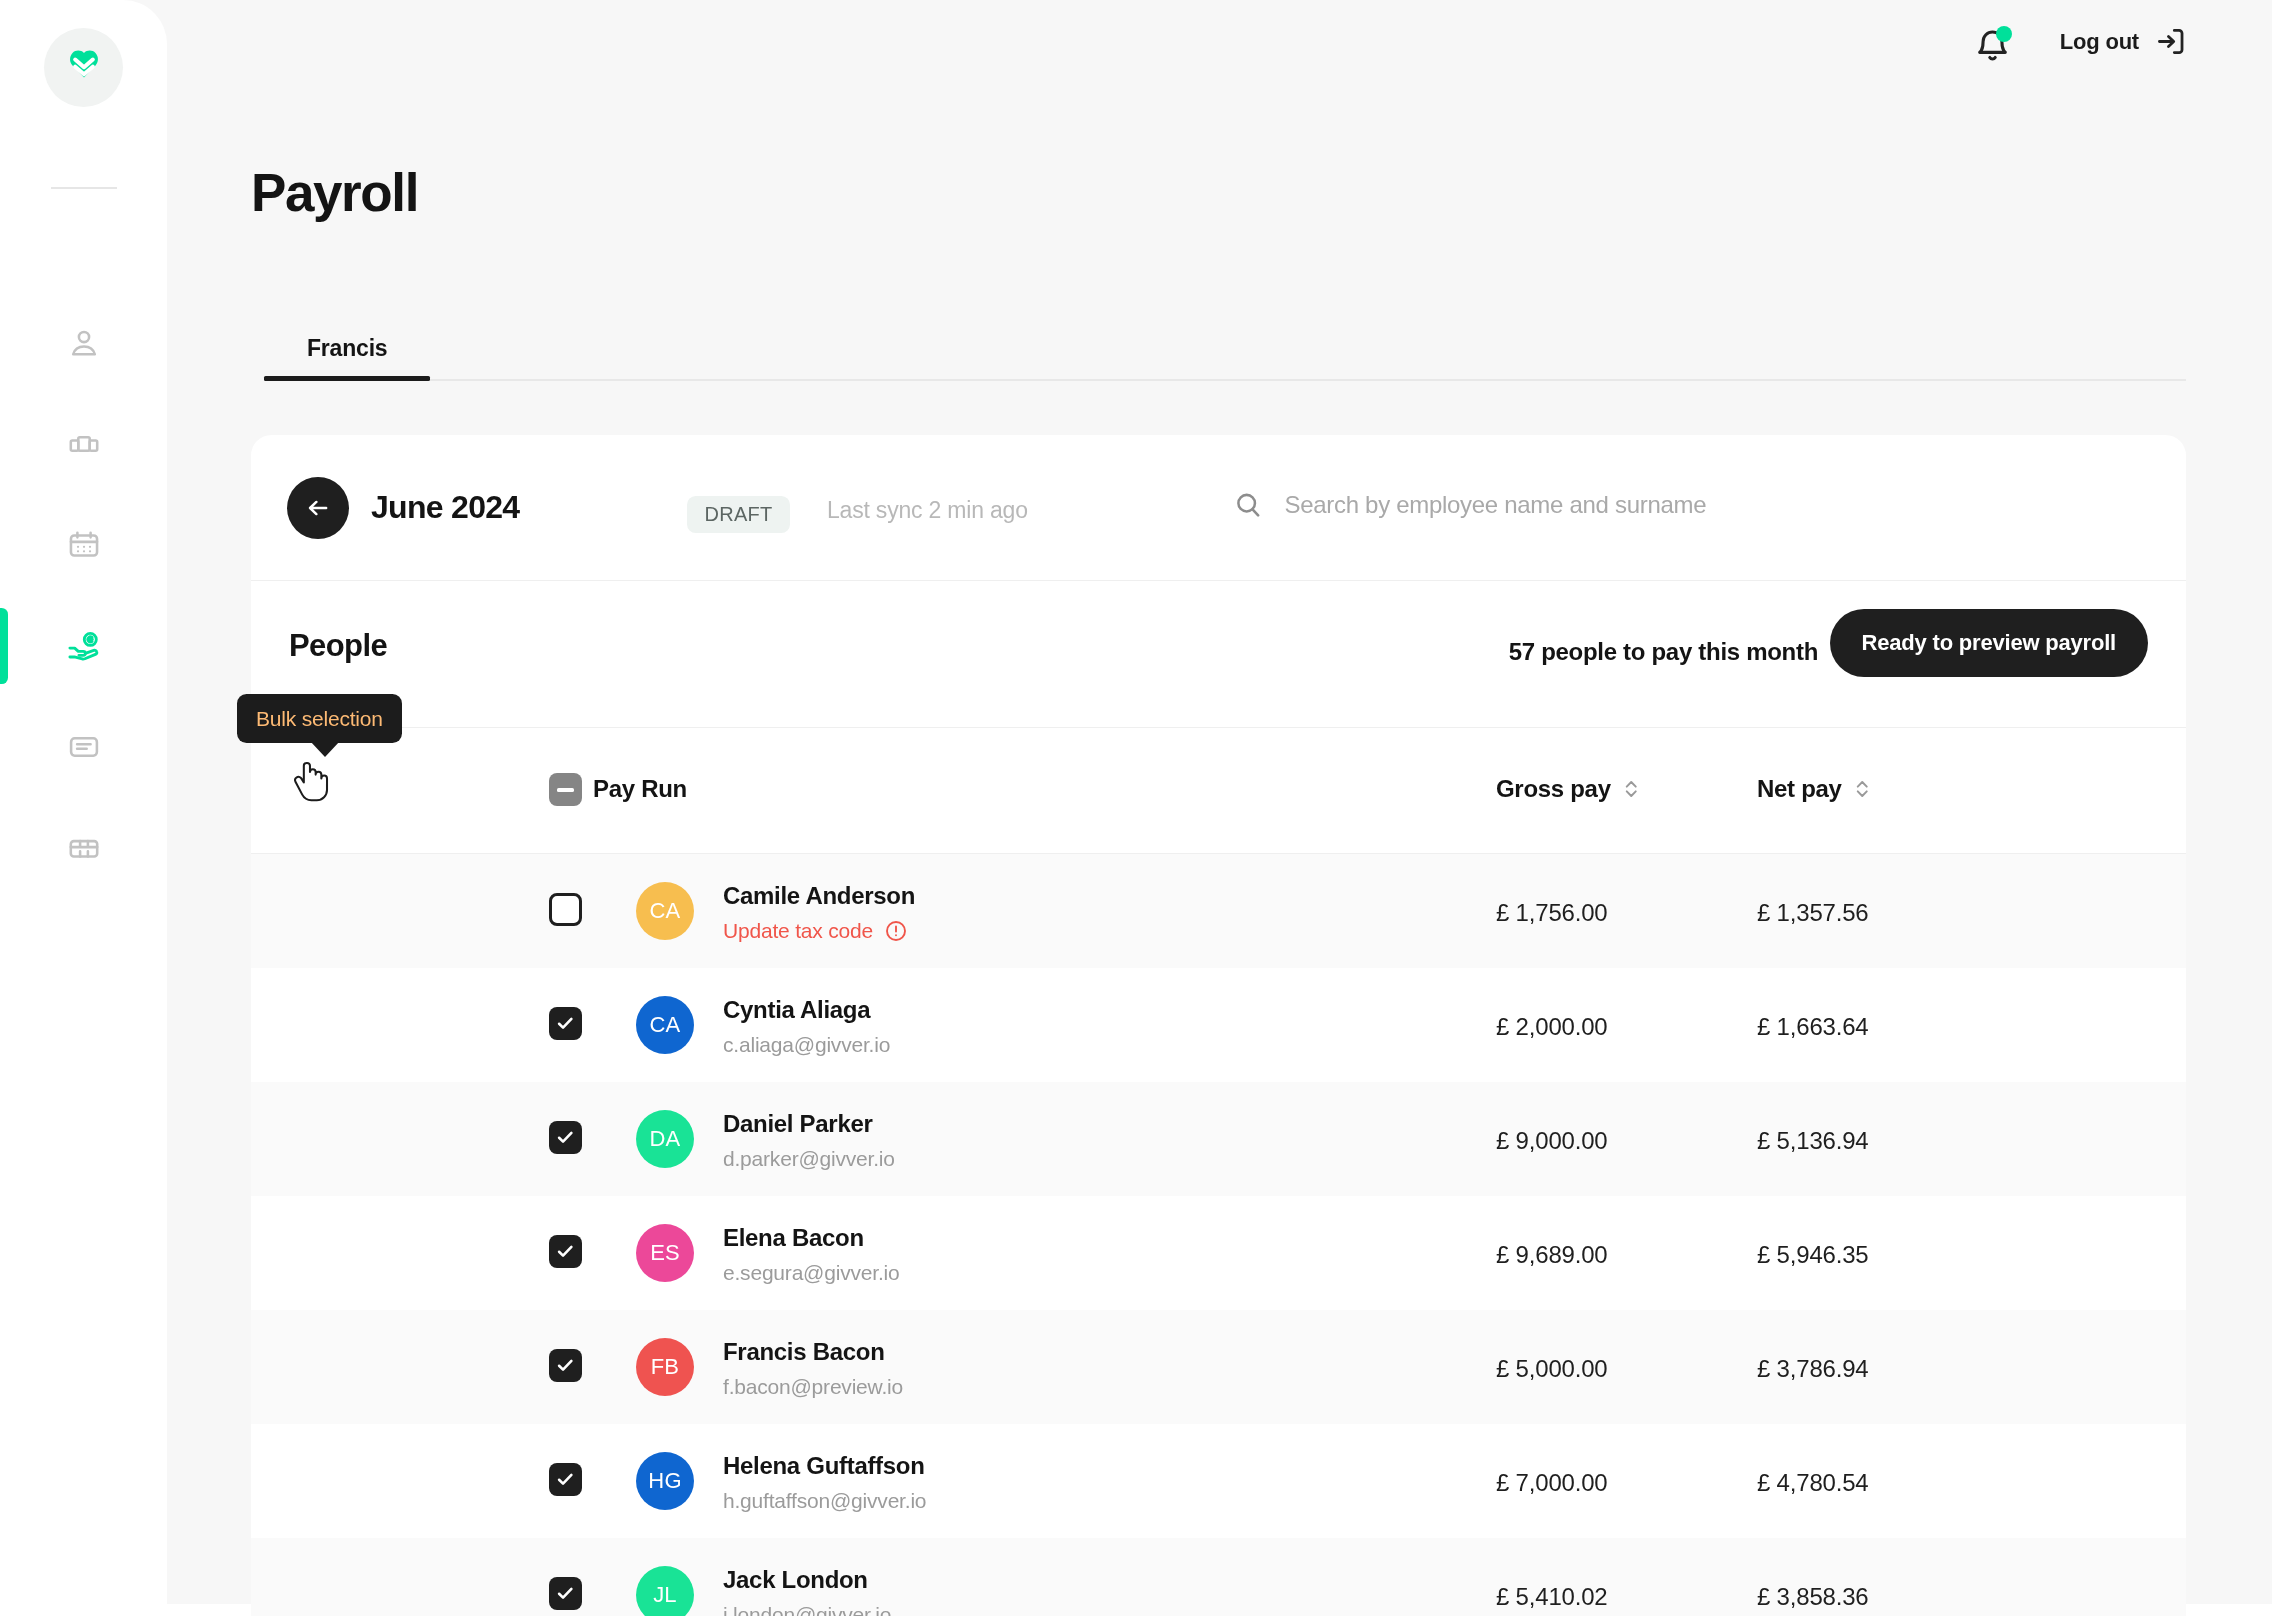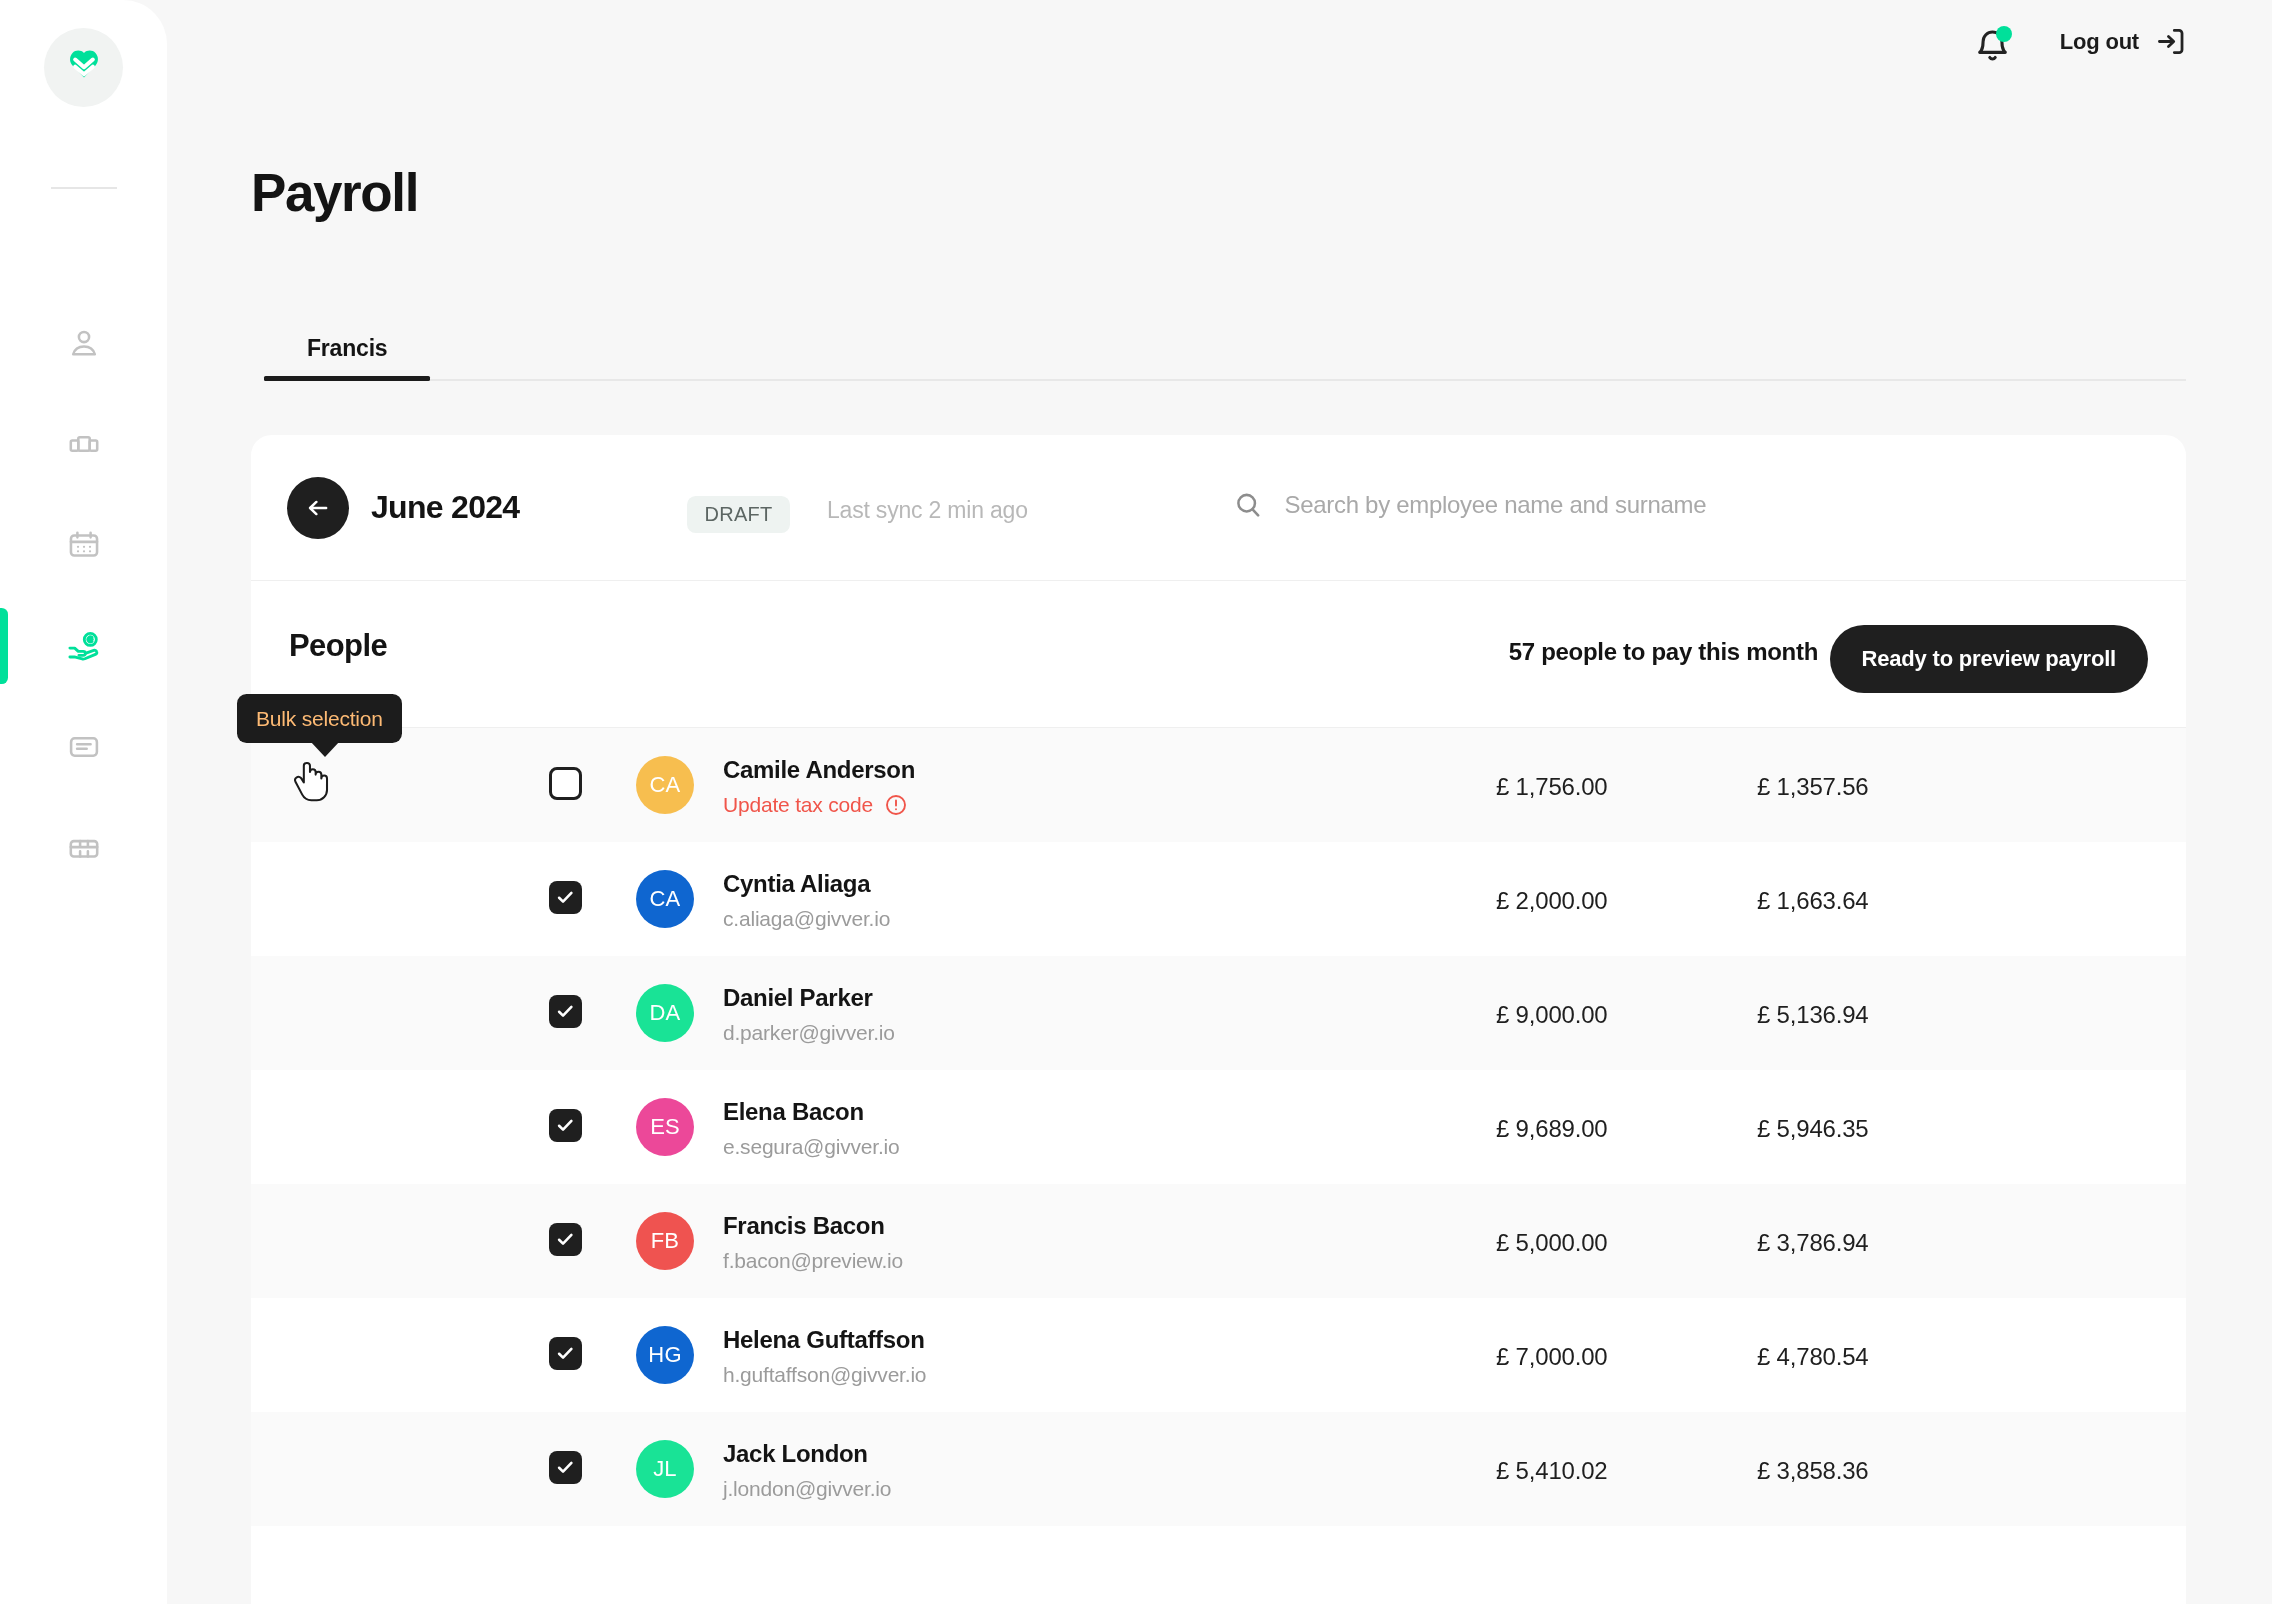--- a/index.html
+++ b/index.html
@@ -133,21 +133,21 @@
   }
   .people-title {
     position: absolute; left: 38px; top: 47px;
     font-size: 31px; font-weight: 700; color: #141414; letter-spacing: -0.6px;
   }
   .people-count {
     position: absolute; right: 368px; top: 57px;
     font-size: 24px; font-weight: 700; color: #141414; letter-spacing: -0.3px;
   }
   .preview-btn {
-    position: absolute; right: 38px; top: 44px;
+    position: absolute; right: 38px; top: 28px;
     height: 68px; padding: 8px 32px; border-radius: 34px;
     background: #1f1f1f; color: #ffffff; border: none;
     font-family: "Liberation Sans", sans-serif;
     font-size: 22px; font-weight: 700; letter-spacing: -0.2px;
     cursor: pointer;
     display: flex; align-items: center; justify-content: center;
   }
 
   
   .table-head {
@@ -326,20 +326,42 @@
         <input class="search-input" type="text" placeholder="Search by employee name and surname" style="">
       </div>
     </div>
 
     <div class="people-bar">
       <div class="people-title">People</div>
       <div class="people-count">57 people to pay this month</div>
       <button class="preview-btn">Ready to preview payroll</button>
     </div>
 
+    <div class="table-head">
+      <div class="th-checkbox">
+        <div class="cb-indeterminate">
+          <span class="dash"></span>
+        </div>
+      </div>
+      <div class="th-payrun">Pay Run</div>
+      <div class="th-gross">
+        <span class="th-text">Gross pay</span>
+        <svg width="20.5" height="24" viewBox="0 0 12 16" fill="none" stroke="#9a9a9a" stroke-width="1.3" stroke-linecap="round" stroke-linejoin="round">
+          <path d="M3 6.4L6 3.3l3 3.1"></path>
+          <path d="M3 9.6l3 3.1 3-3.1"></path>
+        </svg>
+      </div>
+      <div class="th-net">
+        <span class="th-text">Net pay</span>
+        <svg width="20.5" height="24" viewBox="0 0 12 16" fill="none" stroke="#9a9a9a" stroke-width="1.3" stroke-linecap="round" stroke-linejoin="round">
+          <path d="M3 6.4L6 3.3l3 3.1"></path>
+          <path d="M3 9.6l3 3.1 3-3.1"></path>
+        </svg>
+      </div>
+    </div>
 
     <div id="rows">
         <div class="row alt">
           <div class="row-cb">
             <div class="cb-empty"></div>
           </div>
           <div class="avatar" style="background: rgb(247, 190, 79);">CA</div>
           <div class="person-name">Camile Anderson</div>
           <div class="person-sub warn">
             <span>Update tax code</span>

